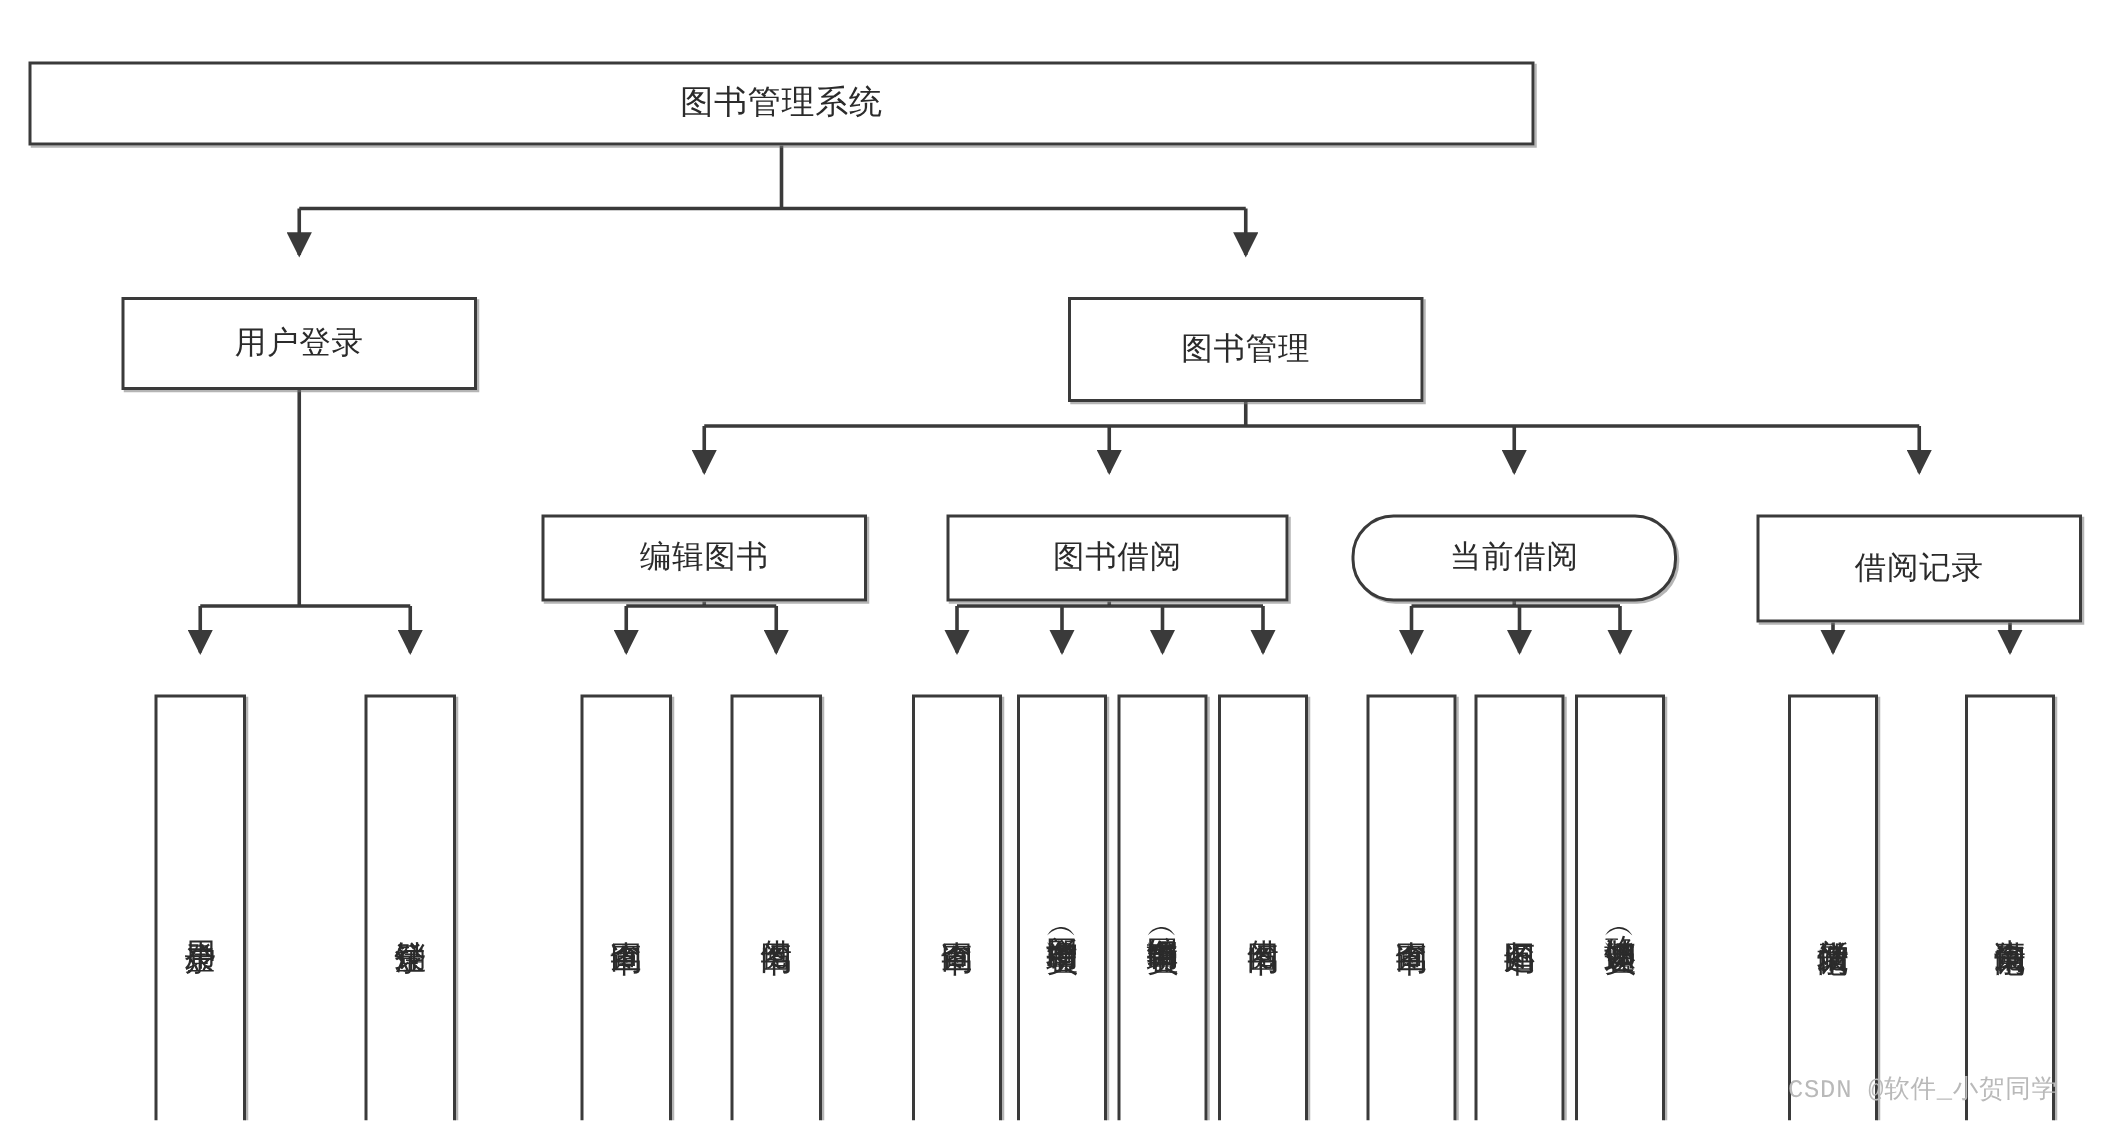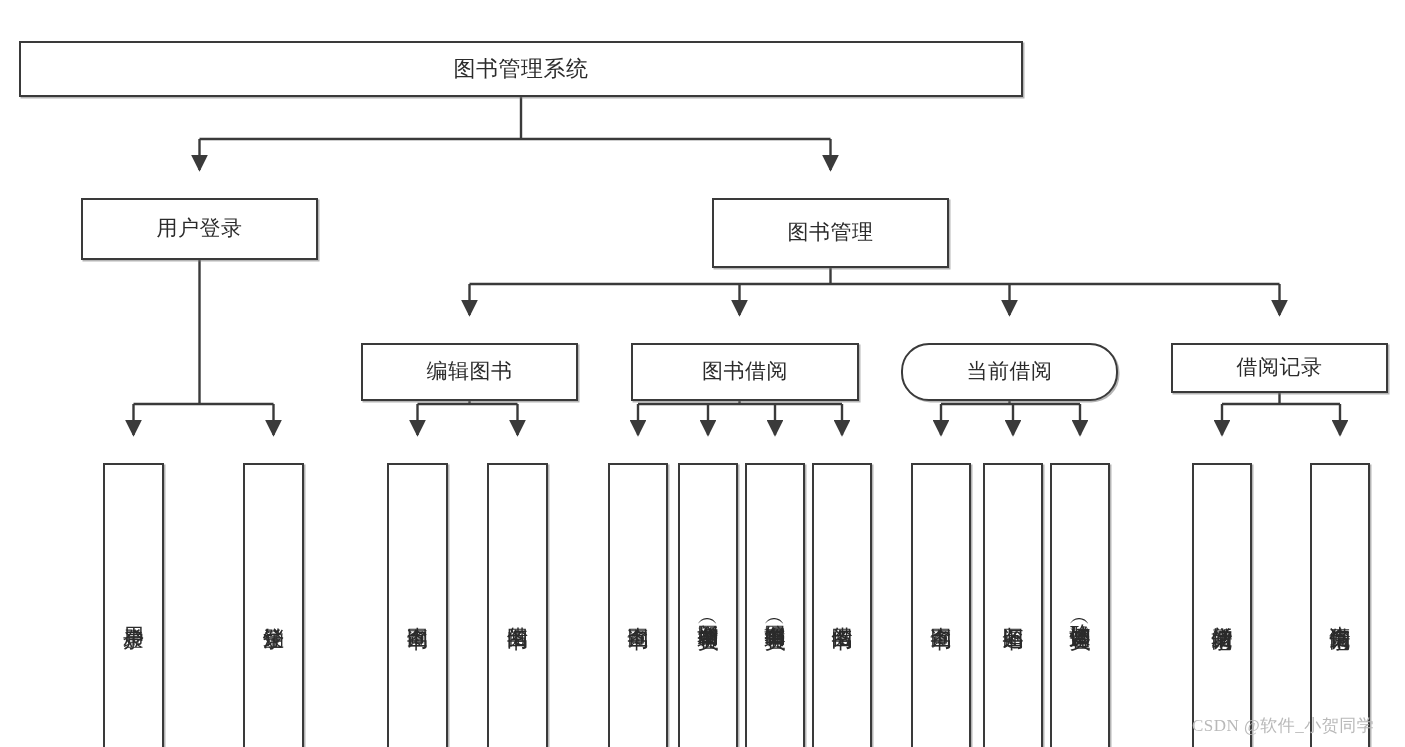--- a/index.html
+++ b/index.html
@@ -63,21 +63,21 @@
     line-height: 1.05;
     letter-spacing: 1px;
     max-height: 100%;
   }
   .watermark {
     position: absolute;
     color: #b9b9b9;
     font-size: 17px;
     letter-spacing: 0.5px;
     white-space: nowrap;
-    font-family: Liberation Serif, serif;
+    font-family: Liberation Mono, monospace;
   }
 </style>
 </head>
 <body>
 
 <div id="canvas">
   <svg id="edges" viewBox="0 0 1405 747" width="1405" height="747" xmlns="http://www.w3.org/2000/svg">
     <defs>
       <marker id="arrow" viewBox="0 0 10 10" refX="9" refY="5" markerWidth="7" markerHeight="7" orient="auto-start-reverse">
         <path d="M 0 0 L 10 5 L 0 10 z" fill="#3a3a3a"></path>
@@ -132,21 +132,21 @@
       </div>
       <div class="node horiz" style="left: 361px; top: 316px; width: 217px; height: 58px;">
         <span class="label">编辑图书</span>
       </div>
       <div class="node horiz" style="left: 631px; top: 316px; width: 228px; height: 58px;">
         <span class="label">图书借阅</span>
       </div>
       <div class="node horiz" style="left: 901px; top: 316px; width: 217px; height: 58px; border-radius: 28px;">
         <span class="label">当前借阅</span>
       </div>
-      <div class="node horiz" style="left: 1171px; top: 316px; width: 217px; height: 50px;">
+      <div class="node horiz" style="left: 1171px; top: 316px; width: 217px; height: 72px;">
         <span class="label">借阅记录</span>
       </div>
       <div class="node vert" style="left: 103px; top: 436px; width: 61px; height: 297px;">
         <span class="label">用户登录</span>
       </div>
       <div class="node vert" style="left: 243px; top: 436px; width: 61px; height: 297px;">
         <span class="label">注销登录</span>
       </div>
       <div class="node vert" style="left: 387px; top: 436px; width: 61px; height: 297px;">
         <span class="label">查询图书</span>

